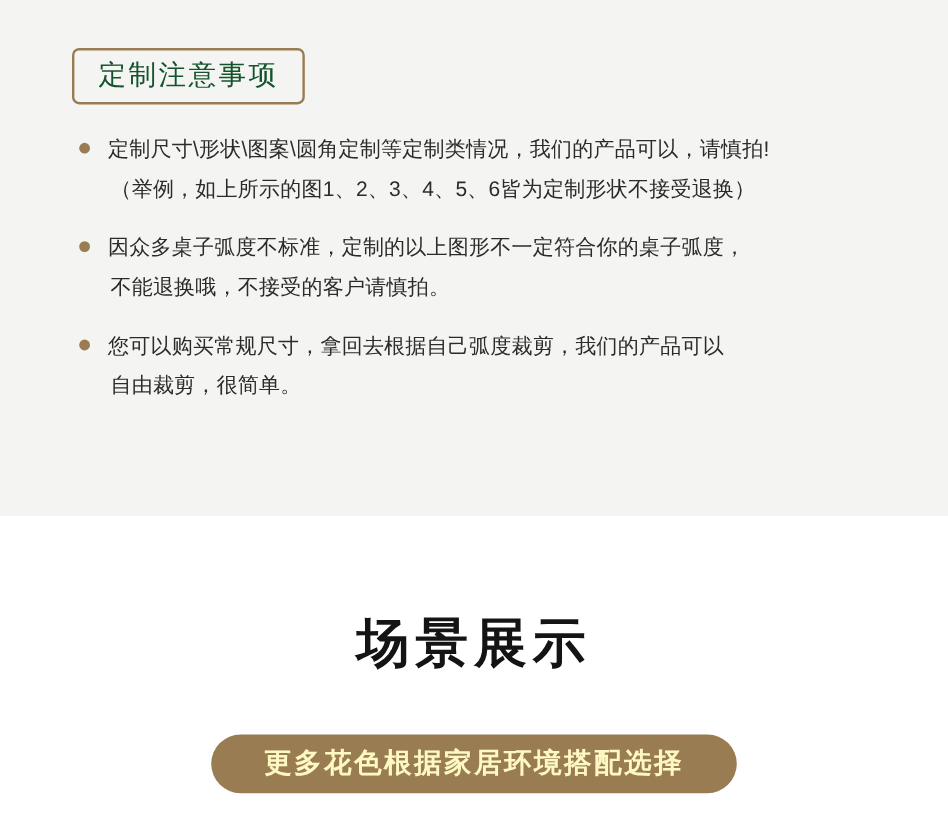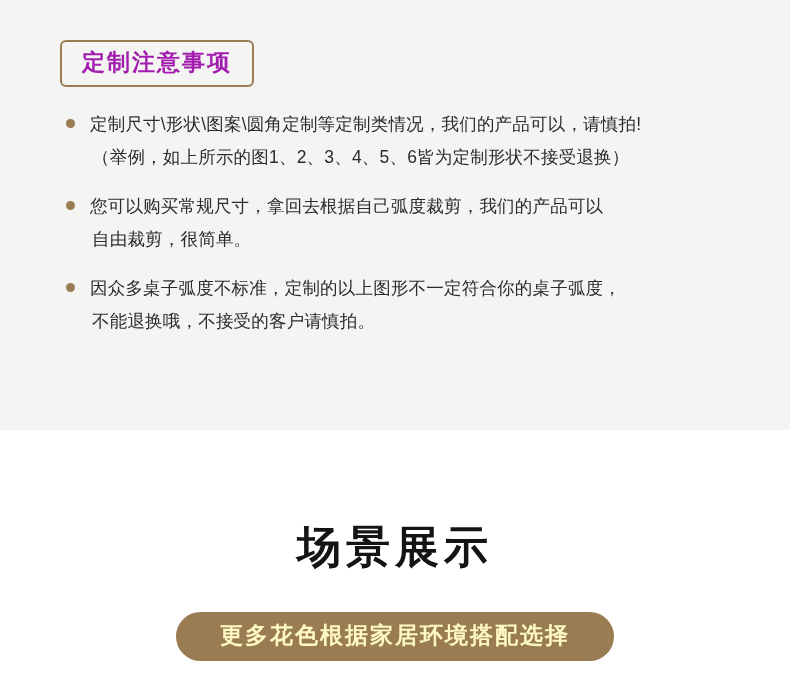--- a/index.html
+++ b/index.html
@@ -35,22 +35,22 @@
     position: absolute;
     left: 60px;
     top: 40px;
     border: 2px solid #9a7c52;
     border-radius: 6px;
     padding: 9px 20px 11px 20px;
     box-sizing: border-box;
   }
   .notice-title-box .title-text {
     font-size: 23px;
-    font-weight: bold;
-    color: #a21caf;
+    font-weight: normal;
+    color: #14532d;
     letter-spacing: 2px;
     line-height: 1;
     white-space: nowrap;
   }
 
   .bullet-list {
     position: absolute;
     left: 60px;
     top: 108px;
     width: 700px;
@@ -85,21 +85,21 @@
     position: absolute;
     left: 0;
     top: 430px;
     width: 790px;
     height: 263px;
     background: #ffffff;
   }
   .scene-heading {
     position: absolute;
     left: 0;
-    top: 95px;
+    top: 85px;
     width: 790px;
     text-align: center;
     font-size: 44px;
     font-weight: bold;
     color: #141414;
     letter-spacing: 5px;
     line-height: 1;
   }
   .scene-sub-pill {
     position: absolute;
@@ -134,28 +134,28 @@
     <div class="bullet-list">
 
       <div class="bullet-item">
         <span class="bullet-dot"></span>
         <div class="bullet-line">定制尺寸\形状\图案\圆角定制等定制类情况，我们的产品可以，请慎拍!</div>
         <div class="bullet-line indent">（举例，如上所示的图1、2、3、4、5、6皆为定制形状不接受退换）</div>
       </div>
 
       <div class="bullet-item">
         <span class="bullet-dot"></span>
-        <div class="bullet-line">您可以购买常规尺寸，拿回去根据自己弧度裁剪，我们的产品可以</div>
-        <div class="bullet-line indent">自由裁剪，很简单。</div>
+        <div class="bullet-line">因众多桌子弧度不标准，定制的以上图形不一定符合你的桌子弧度，</div>
+        <div class="bullet-line indent">不能退换哦，不接受的客户请慎拍。</div>
       </div>
 
       <div class="bullet-item">
         <span class="bullet-dot"></span>
-        <div class="bullet-line">因众多桌子弧度不标准，定制的以上图形不一定符合你的桌子弧度，</div>
-        <div class="bullet-line indent">不能退换哦，不接受的客户请慎拍。</div>
+        <div class="bullet-line">您可以购买常规尺寸，拿回去根据自己弧度裁剪，我们的产品可以</div>
+        <div class="bullet-line indent">自由裁剪，很简单。</div>
       </div>
 
 
     </div>
   </section>
 
   <section class="scene-section">
     <div class="scene-heading">场景展示</div>
     <div class="scene-sub-pill">
       <div class="sub-text">更多花色根据家居环境搭配选择</div>

